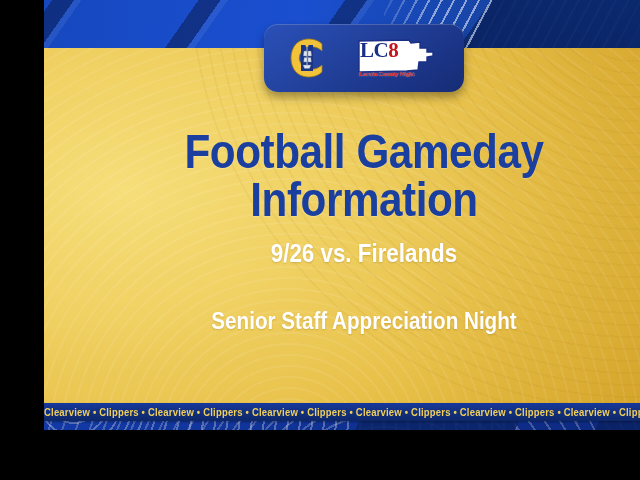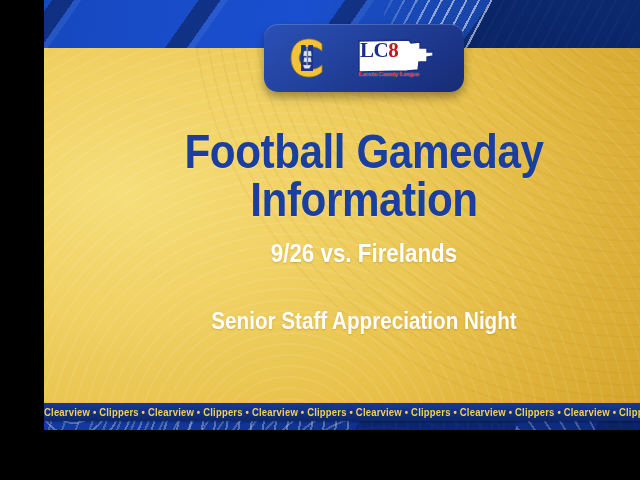--- a/index.html
+++ b/index.html
@@ -288,21 +288,21 @@
       </svg>
     </div>
 
     <div class="logo-lc8">
       <svg width="86" height="42" viewBox="0 0 86 42" aria-hidden="true" style="position:absolute;left:0;top:0">
         <path d="M2 4 L52 3 L54 6 L63 5 L63 11 L70 11 L70 15 L76 15 L76 19 L70 20 L70 25 L62 25 L61 33 L50 34 L2 35 Z" fill="#ffffff" stroke="#1b2f86" stroke-width="1.4"></path>
       </svg>
       <div class="lc8-txt">
         <span>LC</span><span class="lc8-8">8</span>
       </div>
-      <div class="lc8-sub">Lorain County League</div>
+      <div class="lc8-sub">Lorain County Night</div>
     </div>
 
   </div>
 
   <div class="headline">Football Gameday Information</div>
 
   <div class="sub1">9/26 vs. Firelands</div>
   <div class="sub2">Senior Staff Appreciation Night</div>
 
   <div class="ticker">

